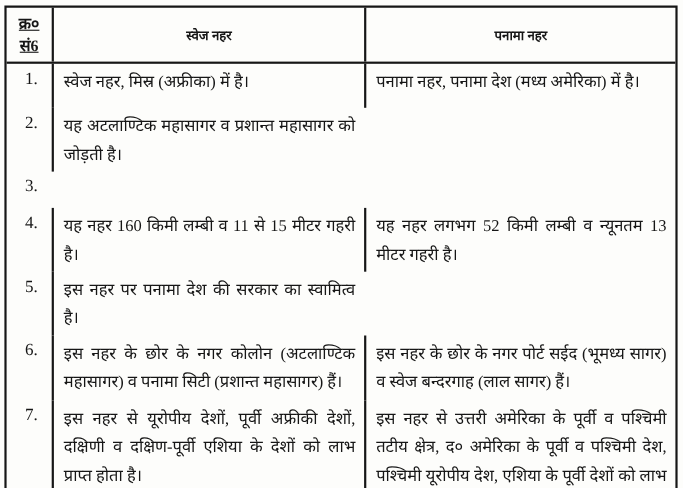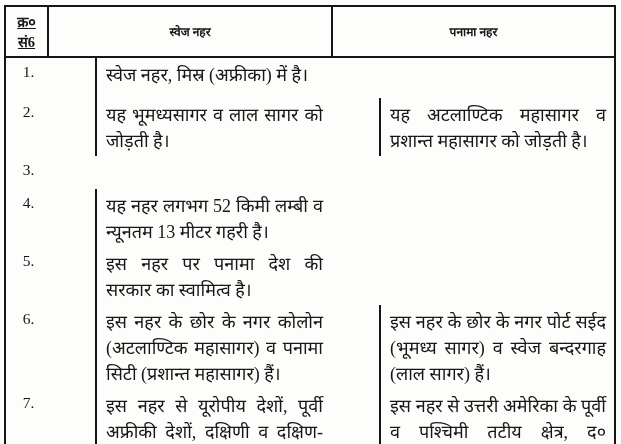--- a/index.html
+++ b/index.html
@@ -52,25 +52,24 @@
     text-align: center;
     padding: 4px 2px;
   }
   .serial-head {
     flex-direction: column;
     font-size: 14.5px;
     text-decoration: underline;
   }
   
   .body-cell {
-    font-size: 18px;
+    font-size: 15px;
     line-height: 26px;
     text-align: justify;
     padding: 4px 8px 2px 9px;
-    margin-left: 48px;
   }
   .serial-cell {
     font-size: 15.5px;
     text-align: center;
     padding: 5px 2px 2px 6px;
   }
   .r1 { min-height: 40px; }
   .r2 { min-height: 58px; }
   .r3 { min-height: 33px; }
   .r4 { min-height: 57px; }
@@ -93,34 +92,35 @@
         <span>स्वेज नहर</span>
       </div>
       <div class="cell head-cell c3">
         <span>पनामा नहर</span>
       </div>
     </div>
 
     <div class="row">
       <div class="cell serial-cell r1 c1">1.</div>
       <div class="cell body-cell r1 c2">स्वेज नहर, मिस्र (अफ्रीका) में है।</div>
+      <div class="cell body-cell r1 c3">पनामा नहर, पनामा देश (मध्य अमेरिका) में है।</div>
     </div>
 
     <div class="row">
       <div class="cell serial-cell r2 c1">2.</div>
-      <div class="cell body-cell r2 c2">यह भूमध्यसागर व लाल सागर को जोड़ती है।</div>
       <div class="cell body-cell r2 c3">यह अटलाण्टिक महासागर व प्रशान्त महासागर को जोड़ती है।</div>
     </div>
 
     <div class="row">
       <div class="cell serial-cell r3 c1">3.</div>
     </div>
 
     <div class="row">
       <div class="cell serial-cell r4 c1">4.</div>
+      <div class="cell body-cell r4 c2">यह नहर 160 किमी लम्बी व 11 से 15 मीटर गहरी है।</div>
       <div class="cell body-cell r4 c3">यह नहर लगभग 52 किमी लम्बी व न्यूनतम 13 मीटर गहरी है।</div>
     </div>
 
     <div class="row">
       <div class="cell serial-cell r5 c1">5.</div>
       <div class="cell body-cell r5 c3">इस नहर पर पनामा देश की सरकार का स्वामित्व है।</div>
     </div>
 
     <div class="row">
       <div class="cell serial-cell r6 c1">6.</div>

